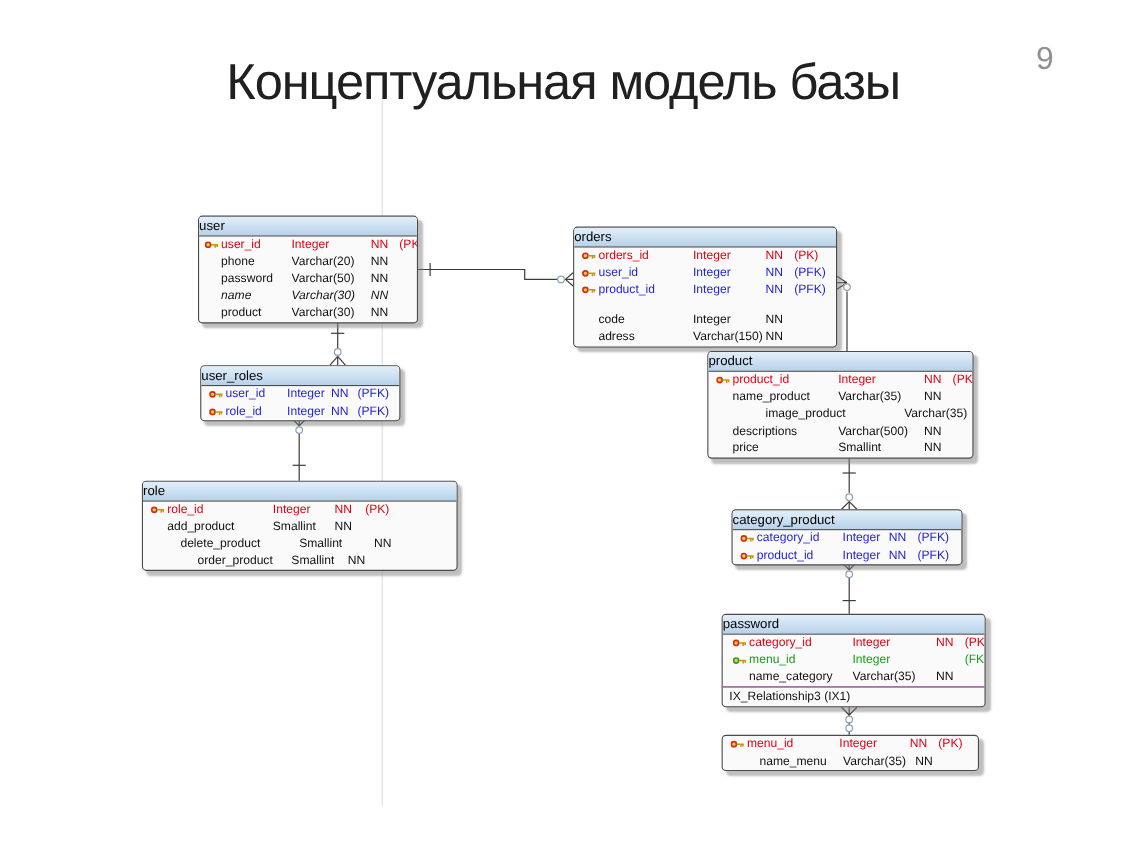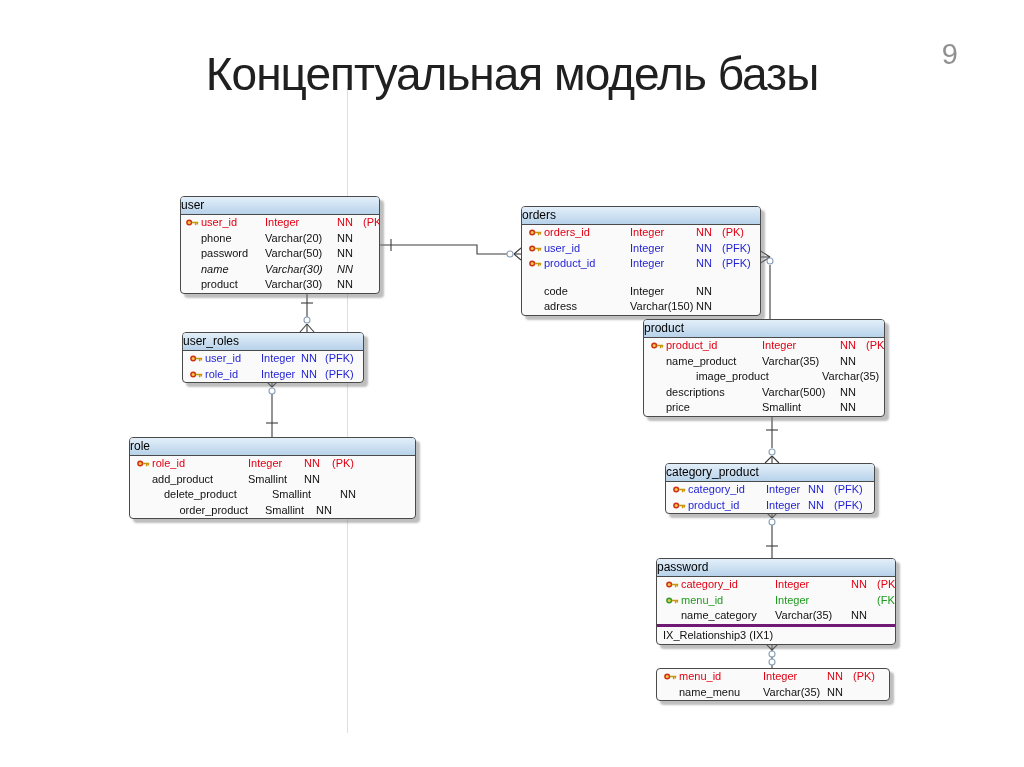--- a/index.html
+++ b/index.html
@@ -24,21 +24,21 @@
     height:17px;line-height:17px;text-align:left;font-size:12px;color:#000;
     background:linear-gradient(#e3eff9,#b7d2ea);border-bottom:1.2px solid #4a4a4a;
   }
   .erow{display:grid;height:15.5px;line-height:15.5px;font-size:11px;align-items:center}
   .icell{display:flex;align-items:center;justify-content:flex-end;padding-right:2px;height:100%}
   .ecell{overflow:hidden;white-space:nowrap}
   .erow.pk .ecell{color:#e00013}
   .erow.pfk .ecell{color:#1f1fd4}
   .erow.fk .ecell{color:#1e9a1e}
   .erow.normal .ecell{color:#111111}
-  .eindex{border-top:3px solid #701a75;font-size:11px;height:17px;line-height:17px;padding-left:6px;color:#111}
+  .eindex{border-top:1px solid #701a75;font-size:11px;height:17px;line-height:17px;padding-left:6px;color:#111}
 </style>
 </head>
 <body>
 
 <div class="slide">
   <div class="vguide"></div>
 
   <h1 class="title"><span>Концептуальная модель базы</span><br></h1>
 
   <div class="pagenum">9</div>
@@ -358,21 +358,21 @@
             <svg width="13" height="9" viewBox="0 0 13 9">
               <circle cx="3.2" cy="4.5" r="2.3" fill="#f4c84a" stroke="#d03018" stroke-width="1.5"></circle>
               <path d="M5.8 4.5 H12.2 M9.6 4.5 V7.2 M11.4 4.5 V6.6" stroke="#c8960c" stroke-width="1.4" fill="none"></path>
             </svg>
           </span>
           <span class="ecell">menu_id</span>
           <span class="ecell">Integer</span>
           <span class="ecell">NN</span>
           <span class="ecell">(PK)</span>
         </div>
-        <div class="erow normal" style="grid-template-columns: 22px 84px 64px 26px 1fr;">
+        <div class="erow normal" style="grid-template-columns: 22px 84px 64px 26px 1fr; text-align: center;">
           <span class="icell"></span>
           <span class="ecell">name_menu</span>
           <span class="ecell">Varchar(35)</span>
           <span class="ecell">NN</span>
           <span class="ecell"></span>
         </div>
       </div>
     </div>
 </div>
 

